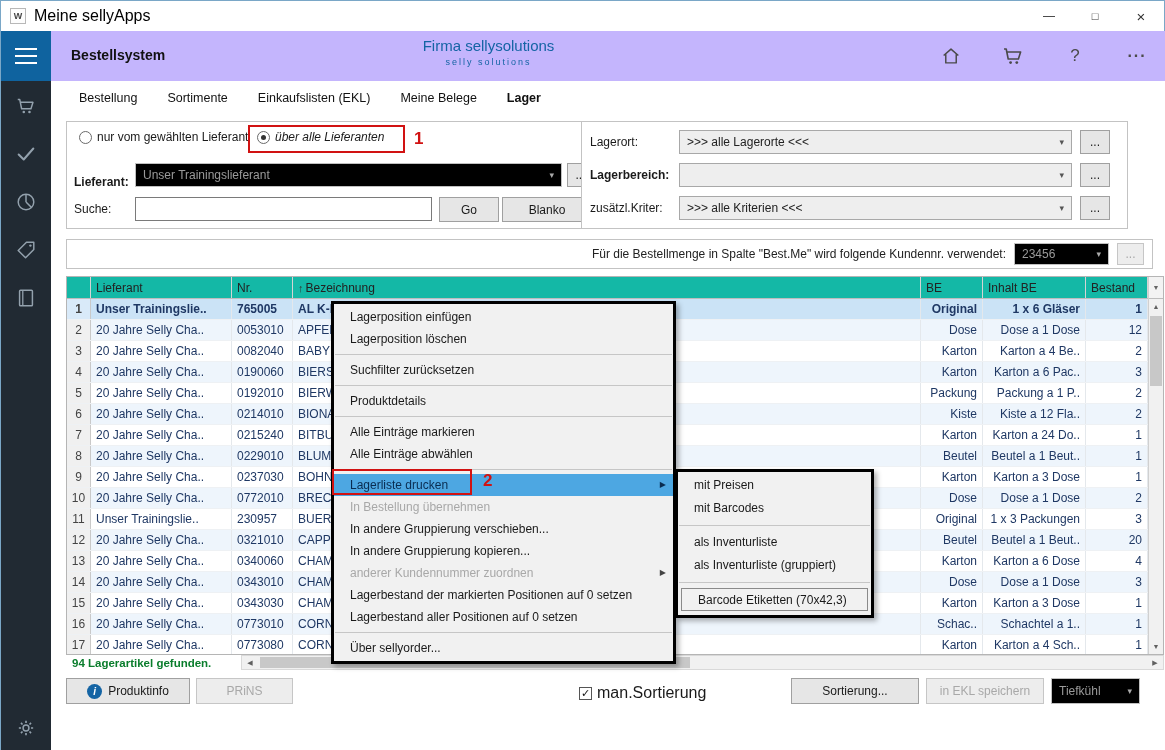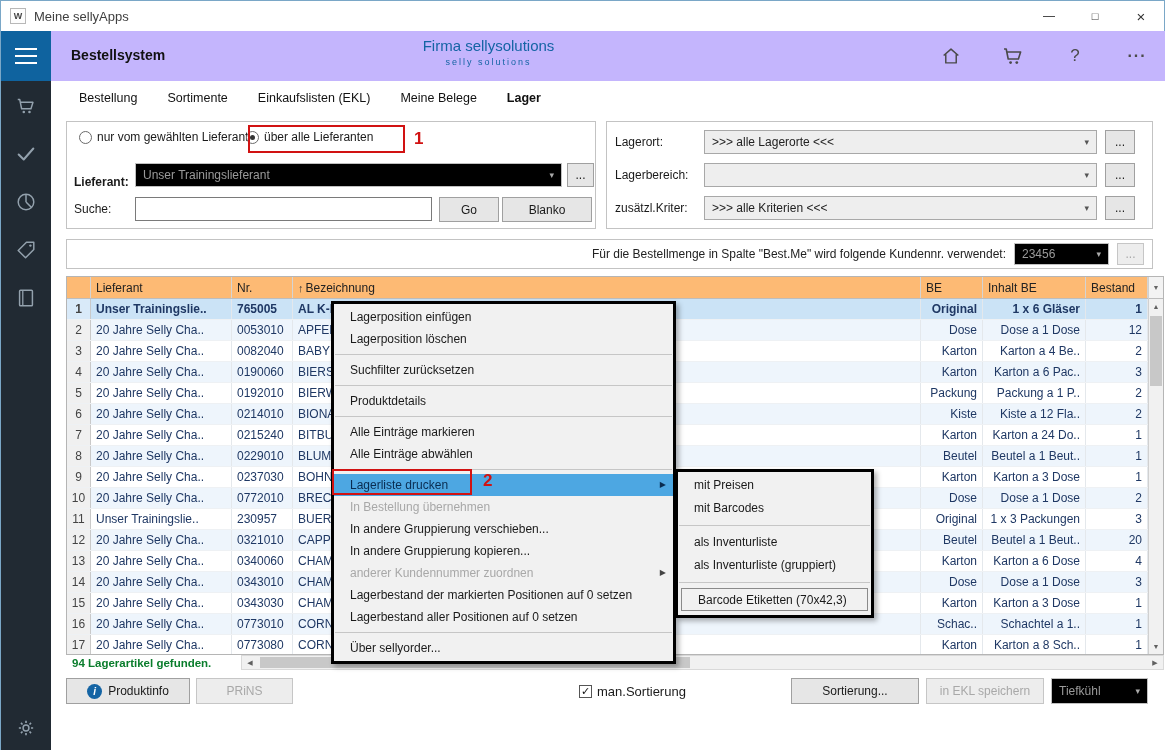--- a/index.html
+++ b/index.html
@@ -4,21 +4,21 @@
 <style>
   * { margin:0; padding:0; box-sizing:border-box; }
   html,body { width:1165px; height:750px; }
   body { font-family:"Liberation Sans", sans-serif; font-size:12px; color:#1a1a1a; background:#fff; position:relative; overflow:hidden; cursor:default; }
 
   .window { position:absolute; inset:0; border:1px solid #7aa7c7; background:#fff; }
 
   
   .titlebar { position:absolute; left:0; top:0; width:100%; height:30px; background:#fff; display:flex; align-items:center; }
   .app-logo { width:16px; height:16px; margin:0 8px 0 9px; border:1px solid #b8b8b8; background:#fdfdfd; display:flex; align-items:center; justify-content:center; font-size:9px; font-weight:bold; color:#444; }
-  .tb-title { font-size:13px; color:#404040; }
+  .tb-title { font-size:16px; color:#000000; }
   .tb-spacer { flex:1; }
   .tb-btn { width:46px; height:30px; display:flex; align-items:center; justify-content:center; color:#333; font-size:12px; }
   .tb-btn.max { font-size:11px; }
   .tb-btn.close { font-size:15px; }
 
   
   .hamburger { position:absolute; left:0; top:30px; width:50px; height:50px; background:#0f639f; display:flex; flex-direction:column; align-items:center; justify-content:center; gap:5px; }
   .hamburger span { width:22px; height:2px; background:#fff; display:block; }
   .header { position:absolute; left:50px; top:30px; width:1115px; height:50px; background:#c4b5fd; }
   .module-title { position:absolute; left:20px; top:16px; font-size:14px; font-weight:bold; color:#111; }
@@ -37,21 +37,21 @@
 
   
   .main { position:absolute; left:50px; top:80px; width:1115px; height:670px; background:#fff; }
 
   .tabbar { position:absolute; left:0; top:0; width:100%; height:34px; display:flex; align-items:center; gap:30px; padding-left:28px; font-size:12.5px; color:#111; }
   .tab.active { font-weight:bold; }
 
   
   .gbox { position:absolute; border:1px solid #c3c3c3; background:#fff; }
   .gbox.left { left:15px; top:40px; width:530px; height:108px; }
-  .gbox.right { left:555px; top:40px; width:547px; height:108px; }
+  .gbox.right { left:530px; top:40px; width:547px; height:108px; }
   .flabel { position:absolute; font-size:12px; color:#1a1a1a; line-height:24px; }
   .combo { position:absolute; height:24px; background:#eeeeee; border:1px solid #a8a8a8; display:flex; align-items:center; justify-content:space-between; padding:0 7px; color:#222; font-size:12px; overflow:hidden; white-space:nowrap; }
   .combo .arrow { color:#555; font-size:9px; margin-left:6px; flex:none; }
   .combo.disabled { color:#9a9a9a; background:#000000; border-color:#c0c0c0; }
   .combo.disabled .arrow { color:#aaa; }
   .btn { position:absolute; height:24px; background:#e6e6e6; border:1px solid #a0a0a0; display:flex; align-items:center; justify-content:center; font-size:12px; color:#1a1a1a; }
   .btn.disabled { color:#a8a8a8; background:#ededed; border-color:#c6c6c6; }
   .textbox { position:absolute; height:24px; border:1px solid #7a7a7a; background:#fff; font-family:"Liberation Sans", sans-serif; font-size:12px; padding:0 5px; }
   .radio-item { position:absolute; display:flex; align-items:center; gap:5px; }
   .radio { width:13px; height:13px; border:1px solid #6a6a6a; border-radius:50%; background:#fff; position:relative; flex:none; }
@@ -59,21 +59,21 @@
 
   
   .info-bar { position:absolute; left:15px; top:158px; width:1087px; height:30px; border:1px solid #c3c3c3; display:flex; align-items:center; justify-content:flex-end; gap:8px; padding-right:8px; font-size:12px; color:#222; }
   .info-bar .combo, .info-bar .btn { position:static; }
   .info-bar .combo { width:95px; height:22px;justify-content:space-between; }
   .info-bar .btn { width:27px; height:22px; }
 
   
   .grid { position:absolute; left:15px; top:195px; width:1098px; height:379px; border:1px solid #b5b5b5; background:#fff; display:flex; }
   .grid-left { flex:1; display:flex; flex-direction:column; overflow:hidden; }
-  .grid-header { display:flex; height:22px; background:#fdba74; border-bottom:1px solid #bdbdbd; color:#222; flex:none; }
+  .grid-header { display:flex; height:22px; background:#14b8a6; border-bottom:1px solid #bdbdbd; color:#222; flex:none; }
   .gh-cell { padding:0 5px; display:flex; align-items:center; border-right:1px solid #d4d4d4; font-size:12px; white-space:nowrap; overflow:hidden; }
   .grid-body { flex:1; }
   .trow { display:flex; height:21px; border-bottom:1px solid #eef1f4; background:#fff; }
   .trow:nth-child(even) { background:#eef5fc; }
   .trow.selected { background:#cbe3f6; font-weight:bold; }
   .tcell { padding:0 5px; display:flex; align-items:center; border-right:1px solid #e4e8ec; color:#1f3864; font-size:12px; overflow:hidden; white-space:nowrap; }
   .c-num  { width:24px; flex:none; background:#f0f0f0; color:#444; justify-content:center; border-right:1px solid #c9c9c9; padding:0; }
   .trow.selected .c-num { background:#d9eaf9; }
   .c-lief { width:141px; flex:none; }
   .c-nr   { width:61px;  flex:none; }
@@ -102,21 +102,21 @@
   .hs-btn { width:16px; display:flex; align-items:center; justify-content:center; font-size:7px; color:#606060; flex:none; }
   .hs-track { flex:1; position:relative; }
   .hs-thumb { position:absolute; top:1px; bottom:1px; left:2px; width:430px; background:#c8c8c8; }
 
   
   .bottom-bar { position:absolute; left:15px; top:597px; width:1090px; height:28px; }
   .bb-btn { height:26px; gap:6px; }
   .info-badge { width:15px; height:15px; border-radius:50%; background:#1464a4; color:#fff; font-size:10px; font-weight:bold; display:flex; align-items:center; justify-content:center; font-style:italic; flex:none; }
   .check-group { position:absolute; left:513px; top:6px; display:flex; align-items:center; gap:5px; }
   .checkbox { width:13px; height:13px; border:1px solid #555; background:#fff; display:flex; align-items:center; justify-content:center; font-size:11px; color:#111; line-height:1; }
-  .check-label { font-size:13px; color:#1a1a1a; }
+  .check-label { font-size:16px; color:#1a1a1a; }
   .bb-combo { height:26px; }
 
   
   .menu { position:absolute; background:#f1f1f1; border:3px solid #000000; box-shadow:3px 3px 5px rgba(0,0,0,.3); padding:2px 0; z-index:50; }
   .menu.ctx { left:330px; top:300px; width:345px; }
   .menu.sub { left:674px; top:468px; width:199px; z-index:55; }
   .menu-item { height:22px; line-height:22px; padding:0 22px 0 16px; font-size:12px; color:#1a1a1a; position:relative; white-space:nowrap; overflow:hidden; }
   .menu.sub .menu-item { height:23px; line-height:23px; }
   .menu-item.disabled { color:#a8a8a8; }
   .menu-item.highlighted { background:#4da7e2; color:#0a2c50; }
@@ -228,21 +228,21 @@
       <div class="tab">Einkaufslisten (EKL)</div>
       <div class="tab">Meine Belege</div>
       <div class="tab active">Lager</div>
     </div>
 
     <div class="gbox left">
       <div class="radio-item" style="left:12px; top:8px;">
         <span class="radio"></span>
         <span>nur vom gewählten Lieferant</span>
       </div>
-      <div class="radio-item" style="left:179px; top:8px;">
+      <div class="radio-item" style="left:190px; top:8px;font-style:italic;">
         <span class="radio checked"></span>
         <span>über alle Lieferanten</span>
       </div>
       <div class="flabel" style="left:7px; top:48px;font-weight:bold;">Lieferant:</div>
       <div class="combo disabled" style="left:68px; top:41px; width:427px;">
         <span>Unser Trainingslieferant</span>
         <span class="arrow">▾</span>
       </div>
       <div class="btn" style="left:500px; top:41px; width:27px;">...</div>
       <div class="flabel" style="left:7px; top:75px;">Suche:</div>
@@ -252,21 +252,21 @@
     </div>
 
     <div class="gbox right">
       <div class="flabel" style="left:8px; top:8px;">Lagerort:</div>
       <div class="combo" style="left:97px; top:8px; width:393px;">
         <span>&gt;&gt;&gt; alle Lagerorte &lt;&lt;&lt;</span>
         <span class="arrow">▾</span>
       </div>
       <div class="btn" style="left:498px; top:8px; width:30px;">...</div>
 
-      <div class="flabel" style="left:8px; top:41px;">Lagerbereich:</div>
+      <div class="flabel" style="left:8px; top:41px;font-weight:bold;">Lagerbereich:</div>
       <div class="combo" style="left:97px; top:41px; width:393px;">
         <span></span>
         <span class="arrow">▾</span>
       </div>
       <div class="btn" style="left:498px; top:41px; width:30px;">...</div>
 
       <div class="flabel" style="left:8px; top:74px;">zusätzl.Kriter:</div>
       <div class="combo" style="left:97px; top:74px; width:393px;">
         <span>&gt;&gt;&gt; alle Kriterien &lt;&lt;&lt;</span>
         <span class="arrow">▾</span>
@@ -441,21 +441,21 @@
               <div class="tcell c-be">Schac..</div>
               <div class="tcell c-inh">Schachtel a 1..</div>
               <div class="tcell c-best">1</div>
             </div>
             <div class="trow">
               <div class="tcell c-num">17</div>
               <div class="tcell c-lief">20 Jahre Selly Cha..</div>
               <div class="tcell c-nr">0773080</div>
               <div class="tcell c-bez">CORN</div>
               <div class="tcell c-be">Karton</div>
-              <div class="tcell c-inh">Karton a 8 Sch..</div>
+              <div class="tcell c-inh">Karton a 4 Sch..</div>
               <div class="tcell c-best">1</div>
             </div>
           </div>
       </div>
       <div class="vscroll">
         <div class="vs-corner">▼</div>
         <div class="vs-btn">▲</div>
         <div class="vs-track">
           <div class="vs-thumb"></div>
         </div>
@@ -479,21 +479,21 @@
         <span class="info-badge">i</span>
         <span>Produktinfo</span>
       </div>
       <div class="btn bb-btn disabled" style="left:130px; width:97px;">PRiNS</div>
       <div class="check-group">
         <span class="checkbox">✓</span>
         <span class="check-label">man.Sortierung</span>
       </div>
       <div class="btn bb-btn" style="left:725px; width:128px;">Sortierung...</div>
       <div class="btn bb-btn disabled" style="left:860px; width:118px;">in EKL speichern</div>
-      <div class="combo disabled bb-combo" style="left:985px; width:97px; top:0;">
+      <div class="combo disabled bb-combo" style="left:985px; width:89px; top:0;">
         <span>Tiefkühl</span>
         <span class="arrow">▾</span>
       </div>
     </div>
 
   </div>
 
   <div class="menu ctx">
       <div class="menu-item"><span class="mi-label">Lagerposition einfügen</span></div>
       <div class="menu-item"><span class="mi-label">Lagerposition löschen</span></div>

